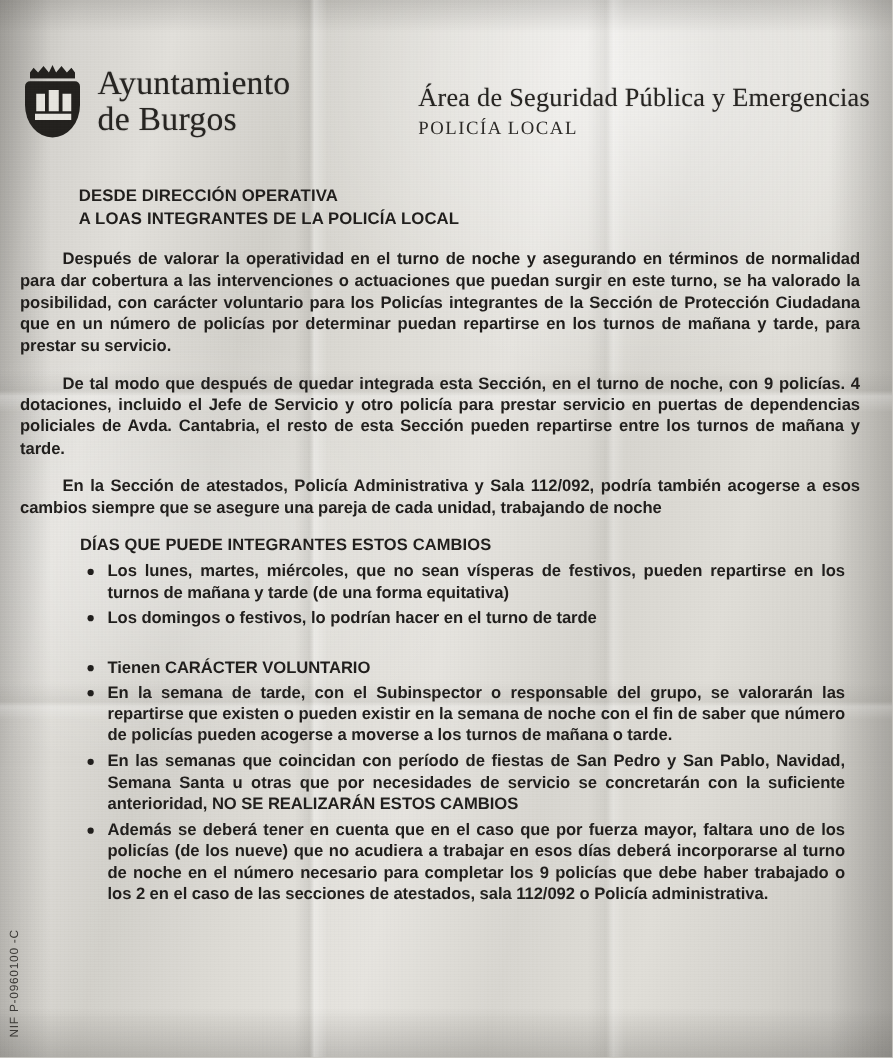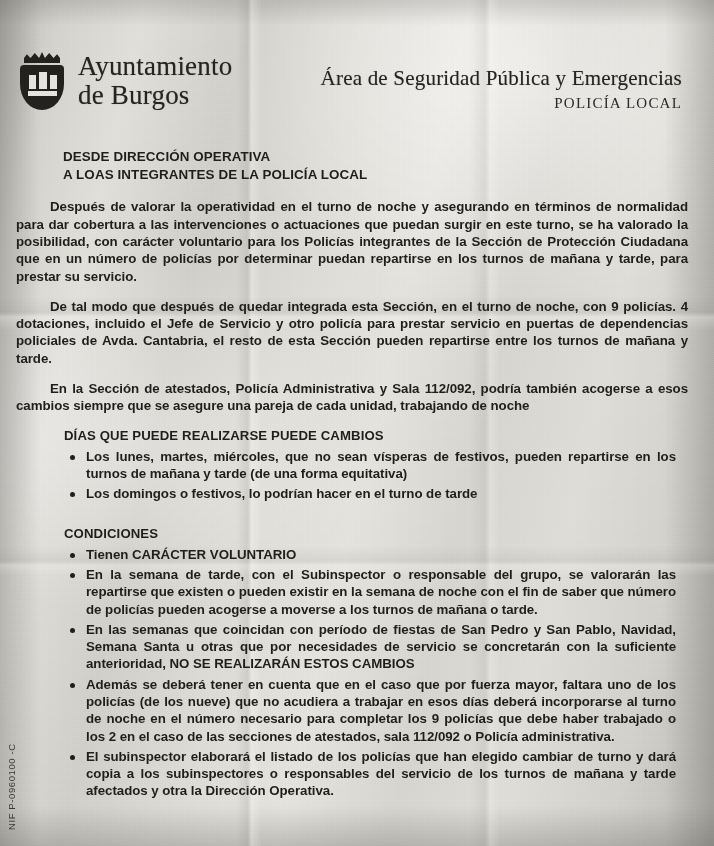--- a/index.html
+++ b/index.html
@@ -115,22 +115,22 @@
     color: #262421;
     font-size: 27px;
     letter-spacing: 0.2px;
     font-weight: 400;
     text-shadow: 0 0 1px rgba(0,0,0,0.35);
   }
   .brand-text .l2 { display: block; }
 
   .dept {
     position: absolute;
-    right: 32px; top: 14px;
-    text-align: right;
+    right: 18px; top: 14px;
+    text-align: left;
   }
   .dept-title {
     font-family: "Liberation Serif", serif;
     font-size: 21px;
     color: #262421;
     letter-spacing: 0.2px;
     text-shadow: 0 0 1px rgba(0,0,0,0.3);
   }
   .dept-sub {
     font-family: "Liberation Serif", serif;
@@ -280,35 +280,33 @@
       <div class="addressee">
         <div>DESDE DIRECCIÓN OPERATIVA</div>
         <div>A LOAS INTEGRANTES DE LA POLICÍA LOCAL</div>
       </div>
 
       <p class="para">Después de valorar la operatividad en el turno de noche y asegurando en términos de normalidad para dar cobertura a las intervenciones o actuaciones que puedan surgir en este turno, se ha valorado la posibilidad, con carácter voluntario para los Policías integrantes de la Sección de Protección Ciudadana que en un número de policías por determinar puedan repartirse en los turnos de mañana y tarde, para prestar su servicio.</p>
       <p class="para">De tal modo que después de quedar integrada esta Sección, en el turno de noche, con 9 policías. 4 dotaciones, incluido el Jefe de Servicio y otro policía para prestar servicio en puertas de dependencias policiales de Avda. Cantabria, el resto de esta Sección pueden repartirse entre los turnos de mañana y tarde.</p>
       <p class="para last">En la Sección de atestados, Policía Administrativa y Sala 112/092, podría también acogerse a esos cambios siempre que se asegure una pareja de cada unidad, trabajando de noche</p>
 
       <div class="section">
-        <div class="section-title">DÍAS QUE PUEDE REALIZARSE PUEDE CAMBIOS</div>
+        <div class="section-title">DÍAS QUE PUEDE INTEGRANTES ESTOS CAMBIOS</div>
         <ul class="items">
           <li>Los lunes, martes, miércoles, que no sean vísperas de festivos, pueden repartirse en los turnos de mañana y tarde (de una forma equitativa)</li>
           <li>Los domingos o festivos, lo podrían hacer en el turno de tarde</li>
         </ul>
 
         <div class="gap"></div>
 
-        <div class="section-title">CONDICIONES</div>
         <ul class="items">
           <li>Tienen CARÁCTER VOLUNTARIO</li>
           <li>En la semana de tarde, con el Subinspector o responsable del grupo, se valorarán las repartirse que existen o pueden existir en la semana de noche con el fin de saber que número de policías pueden acogerse a moverse a los turnos de mañana o tarde.</li>
           <li>En las semanas que coincidan con período de fiestas de San Pedro y San Pablo, Navidad, Semana Santa u otras que por necesidades de servicio se concretarán con la suficiente anterioridad, NO SE REALIZARÁN ESTOS CAMBIOS</li>
           <li>Además se deberá tener en cuenta que en el caso que por fuerza mayor, faltara uno de los policías (de los nueve) que no acudiera a trabajar en esos días deberá incorporarse al turno de noche en el número necesario para completar los 9 policías que debe haber trabajado o los 2 en el caso de las secciones de atestados, sala 112/092 o Policía administrativa.</li>
-          <li>El subinspector elaborará el listado de los policías que han elegido cambiar de turno y dará copia a los subinspectores o responsables del servicio de los turnos de mañana y tarde afectados y otra la Dirección Operativa.</li>
         </ul>
       </div>
     </div>
 
     <div class="side-code-wrap">
       <div class="side-code">NIF  P-0960100 -C</div>
     </div>
 
   </div>
 

